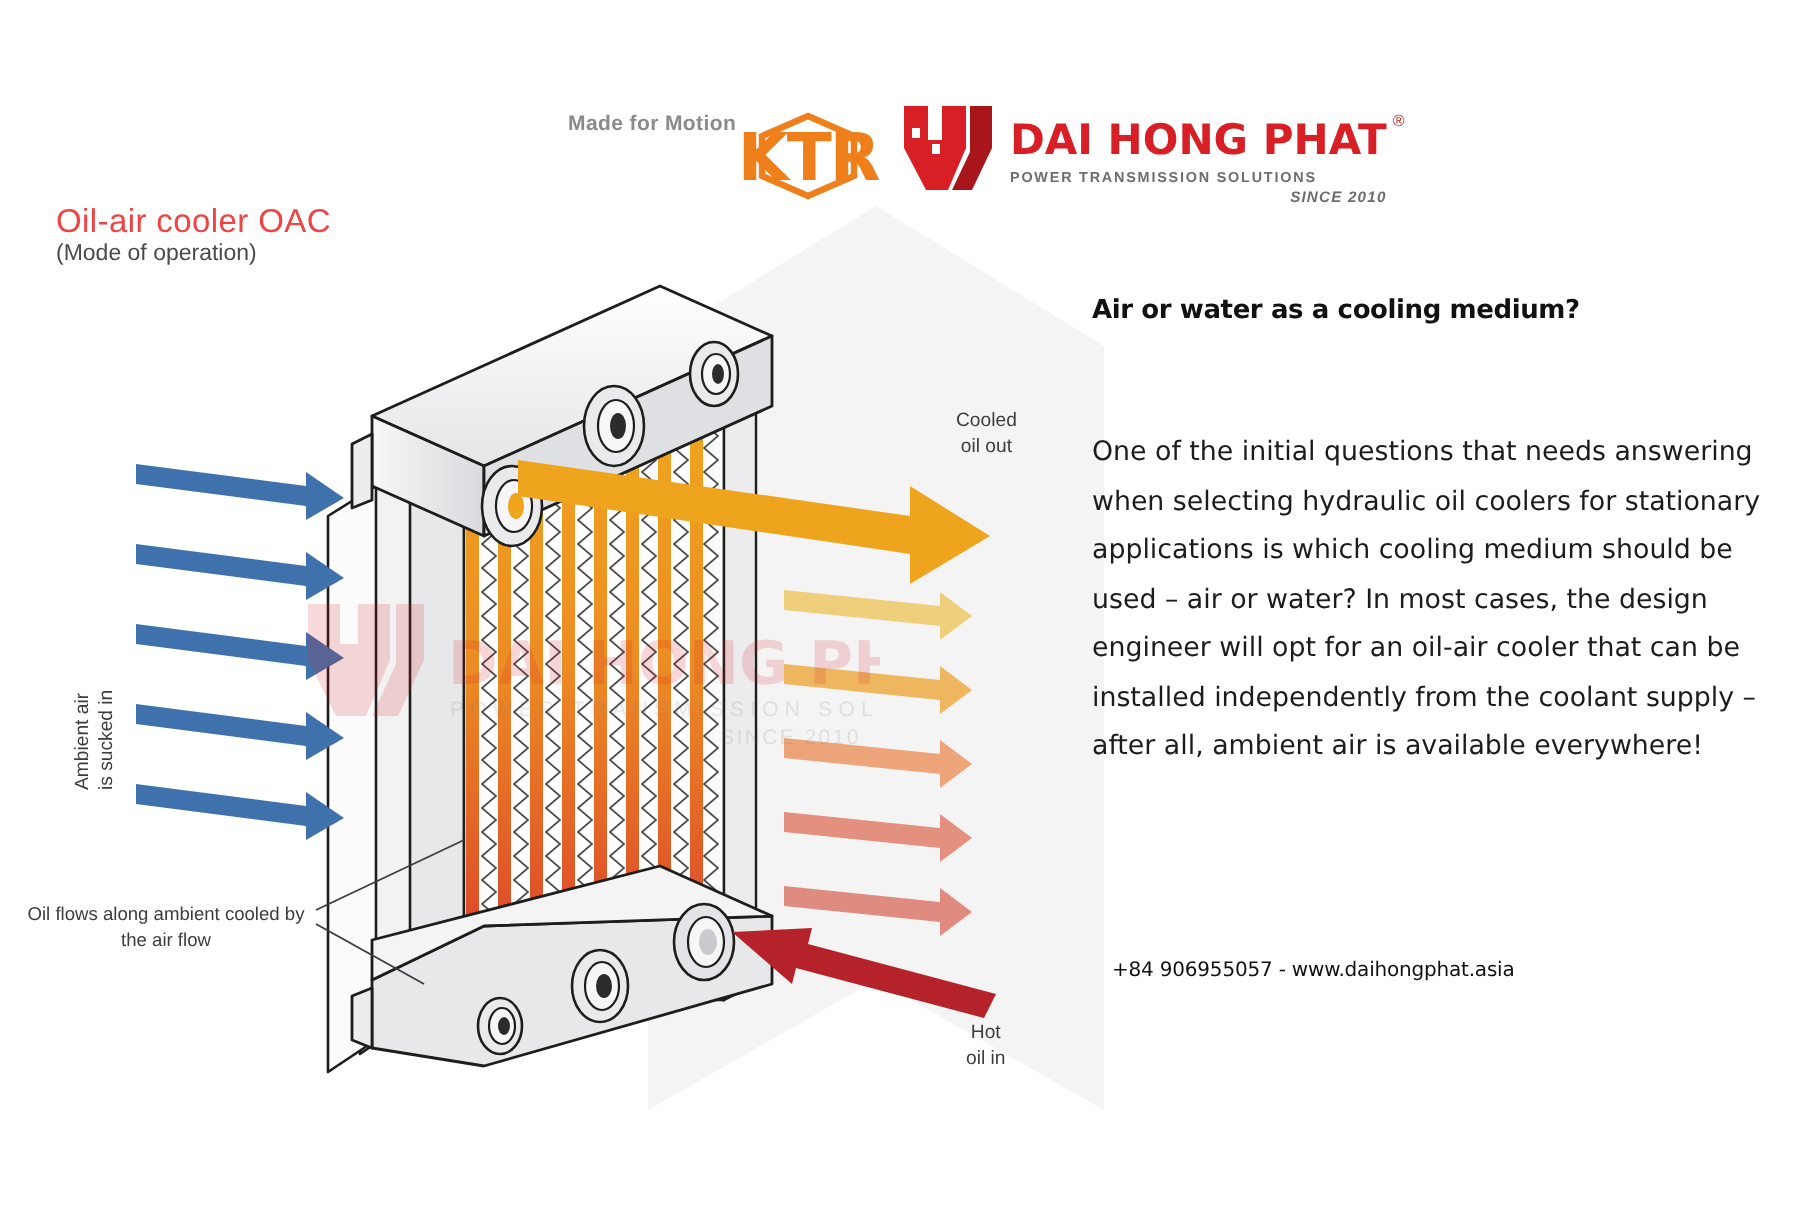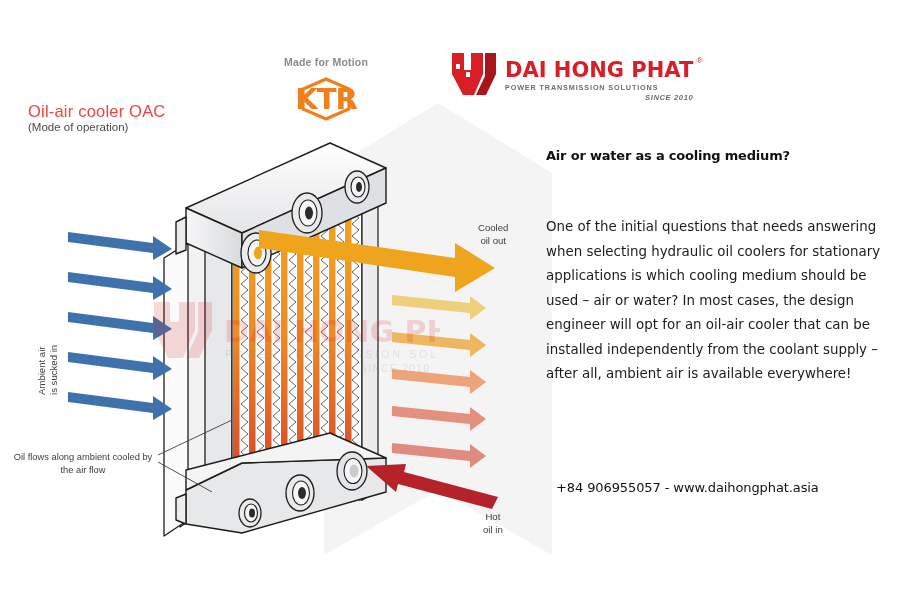--- a/index.html
+++ b/index.html
@@ -1,25 +1,25 @@
 <!DOCTYPE html>
 <html><head>
 <meta charset="utf-8">
 <style>
   html,body{margin:0;padding:0;background:#fff;}
   body{width:900px;height:603px;font-family:"Liberation Sans",sans-serif;overflow:hidden;}
   #page{position:relative;width:900px;height:603px;background:#ffffff;overflow:hidden;}
 
   
   .logo-row{position:absolute;left:0;top:22px;width:900px;height:66px;}
-  .ktr-logo{position:absolute;left:284px;top:34px;display:flex;align-items:center;gap:9px;flex-direction:column;}
+  .ktr-logo{position:absolute;left:284px;top:34px;display:flex;align-items:flex-start;gap:9px;}
   .ktr-tag{font-size:10.5px;font-weight:bold;color:#8a8a8a;letter-spacing:.2px;white-space:nowrap;}
   .ktr-mark{position:relative;width:54px;height:44px;display:flex;align-items:center;justify-content:center;}
   .ktr-mark svg{position:absolute;left:0;top:0;}
-  .ktr-text{position:relative;font-size:29px;font-weight:bold;color:#ef7f1a;letter-spacing:-1px;z-index:2;font-family:"DejaVu Sans",sans-serif;}
+  .ktr-text{position:relative;font-size:33px;font-weight:bold;color:#ef7f1a;letter-spacing:-1px;z-index:2;font-family:"DejaVu Sans",sans-serif;}
 
   .dhp-logo{position:absolute;left:449px;top:28px;display:flex;align-items:flex-start;gap:6px;}
   .dhp-mark{width:50px;height:48px;}
   .dhp-words{padding-top:10px;position:relative;}
   .dhp-name{font-size:21px;font-weight:bold;color:#d81f26;letter-spacing:0px;line-height:1;font-family:"DejaVu Sans",sans-serif;}
   .dhp-reg{position:absolute;right:-9px;top:6px;font-size:8px;color:#d81f26;}
   .dhp-sub{font-size:7.2px;color:#6d6d6d;letter-spacing:.9px;margin-top:2px;font-weight:bold;}
   .dhp-since{font-size:7.6px;color:#6d6d6d;letter-spacing:.6px;text-align:right;font-style:italic;font-weight:bold;margin-top:1px;}
 
   
@@ -32,21 +32,21 @@
   .svg-stage{position:absolute;left:0;top:0;width:900px;height:603px;}
 
   .vlabel{position:absolute;transform:rotate(-90deg);transform-origin:left top;white-space:nowrap;font-size:9.6px;color:#3d3d3d;line-height:1.25;}
   .flabel{position:absolute;font-size:9.6px;color:#3d3d3d;line-height:1.35;text-align:center;white-space:nowrap;}
   .note{position:absolute;font-size:9.3px;color:#3d3d3d;line-height:1.4;text-align:center;width:150px;}
 
   
   .right-col{position:absolute;left:546px;top:148px;width:336px;}
   .headline{font-size:13px;font-weight:bold;color:#111;letter-spacing:-.2px;font-family:"DejaVu Sans",sans-serif;}
   .body-copy{margin-top:52px;font-size:13.4px;color:#1c1c1c;line-height:1.83;font-family:"DejaVu Sans",sans-serif;}
-  .contact{position:absolute;left:556px;top:480px;font-size:13px;color:#111;font-family:"DejaVu Sans",sans-serif;letter-spacing:-.1px;}
+  .contact{position:absolute;left:556px;top:480px;font-size:10px;color:#111;font-family:"DejaVu Sans",sans-serif;letter-spacing:-.1px;}
 
   .wm{position:absolute;left:150px;top:296px;width:290px;opacity:.17;pointer-events:none;}
 </style>
 </head>
 <body>
 
 <div id="page">
 
   <div class="logo-row">
 
@@ -232,21 +232,21 @@
       <text x="75" y="62" font-family="Liberation Sans, sans-serif" font-size="10.5" letter-spacing="3.1" fill="#7a7a7a">POWER TRANSMISSION SOLUTIONS</text>
       <text x="210" y="76" font-family="Liberation Sans, sans-serif" font-size="10.5" letter-spacing="1.2" fill="#7a7a7a">SINCE 2010</text>
     </svg>
   </div>
 
   <div class="vlabel" style="left:36px;top:395px;">
     <div>Ambient air</div>
     <div>is sucked in</div>
   </div>
 
-  <div class="flabel" style="left:478px;top:222px;">
+  <div class="flabel" style="left:478px;top:205px;">
     <div>Cooled</div>
     <div>oil out</div>
   </div>
 
   <div class="flabel" style="left:483px;top:511px;">
     <div>Hot</div>
     <div>oil in</div>
   </div>
 
   <div class="note" style="left:8px;top:451px;">Oil flows along ambient cooled by the air flow</div>

